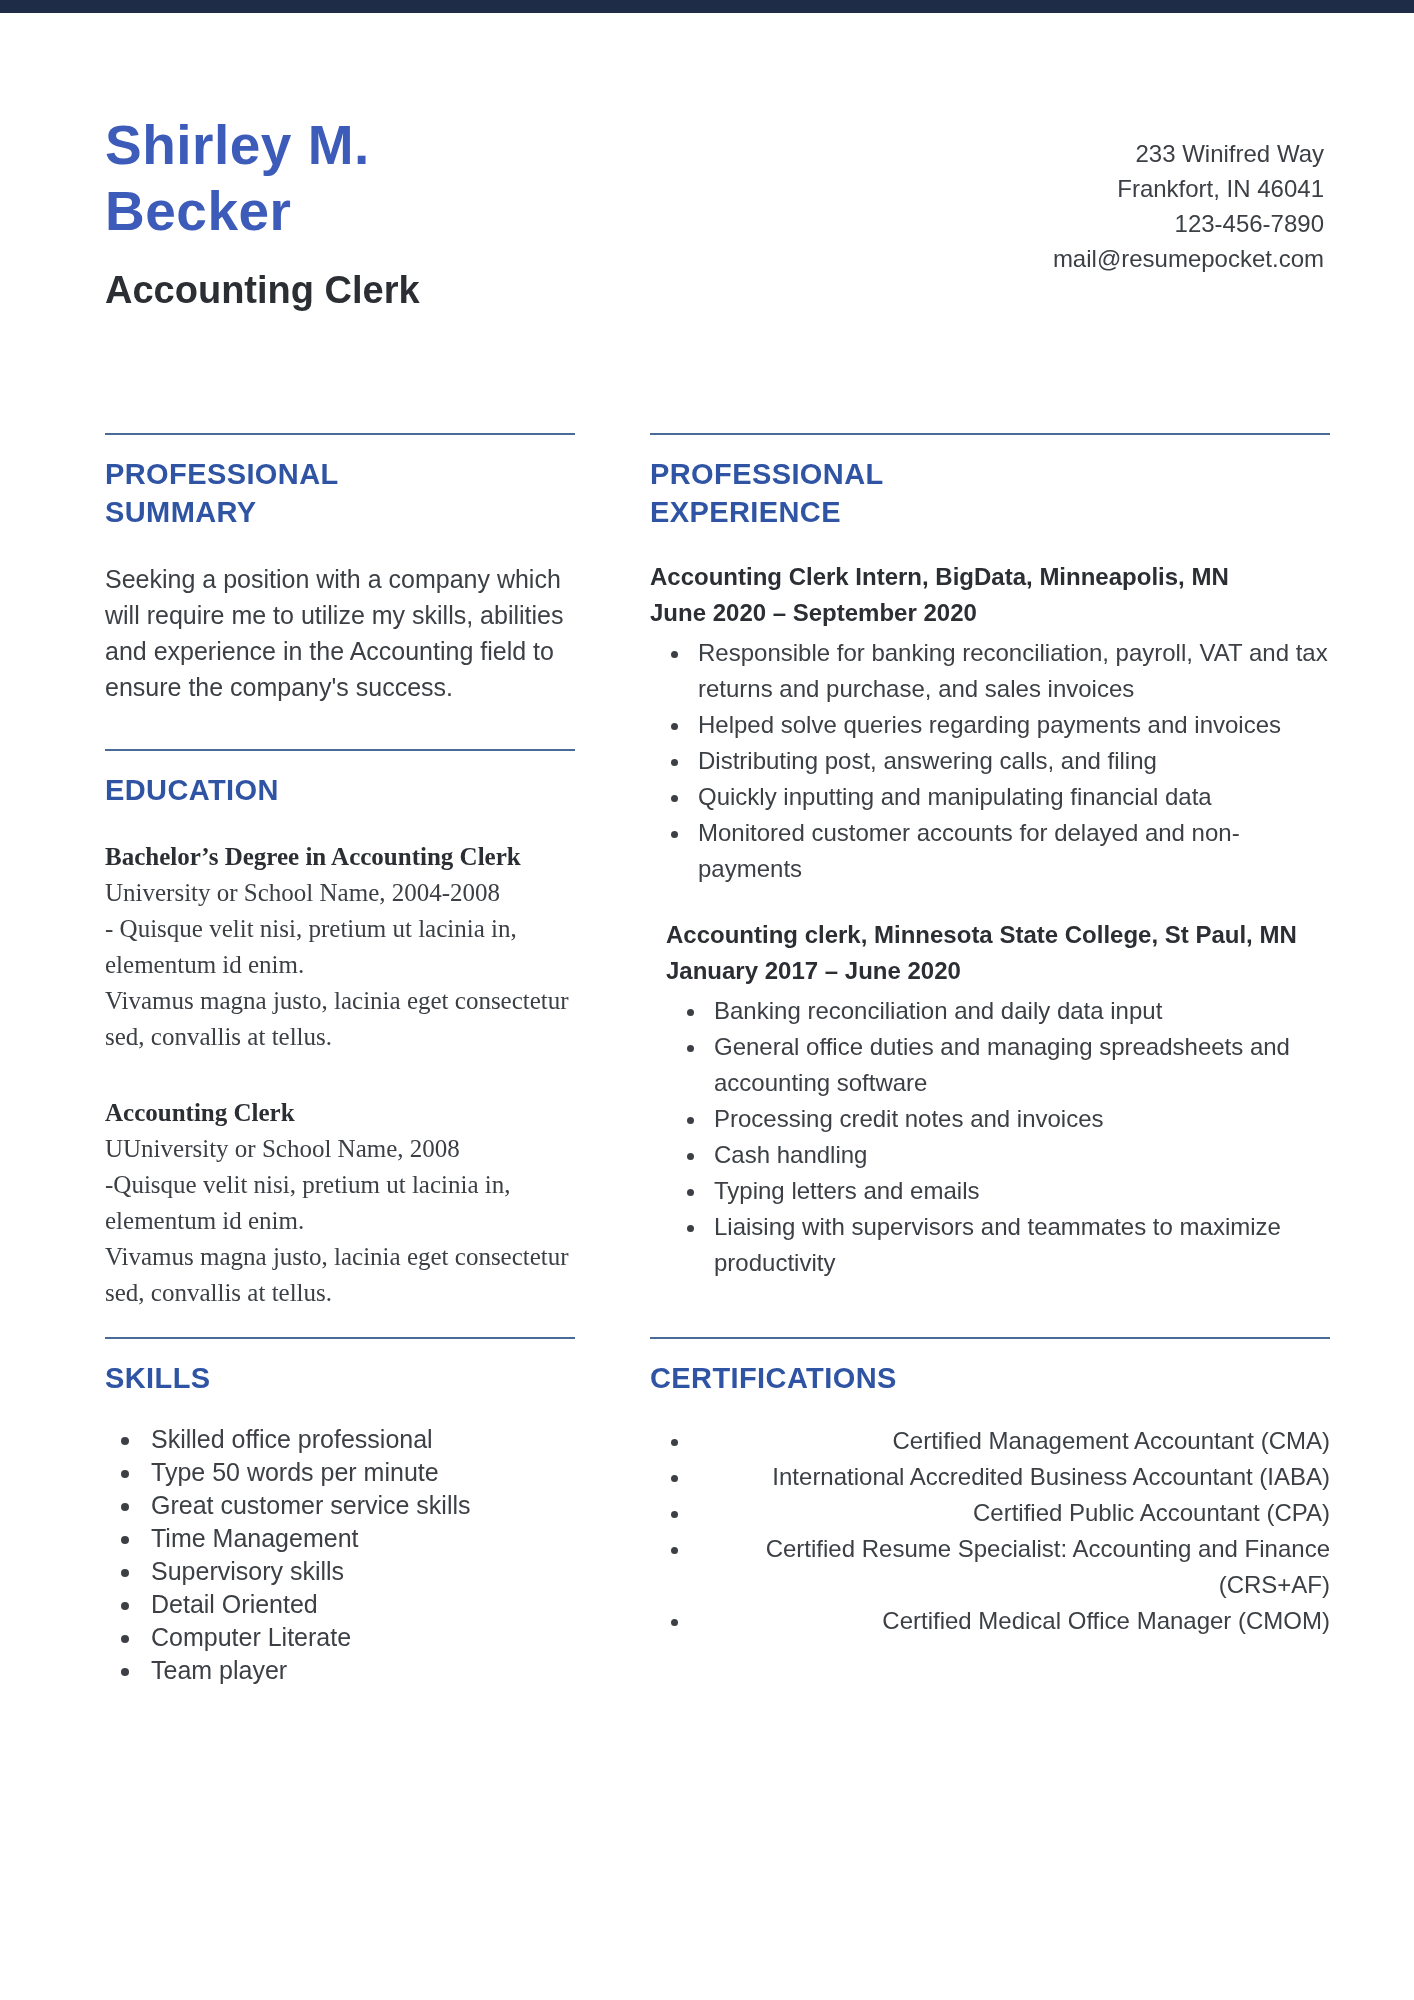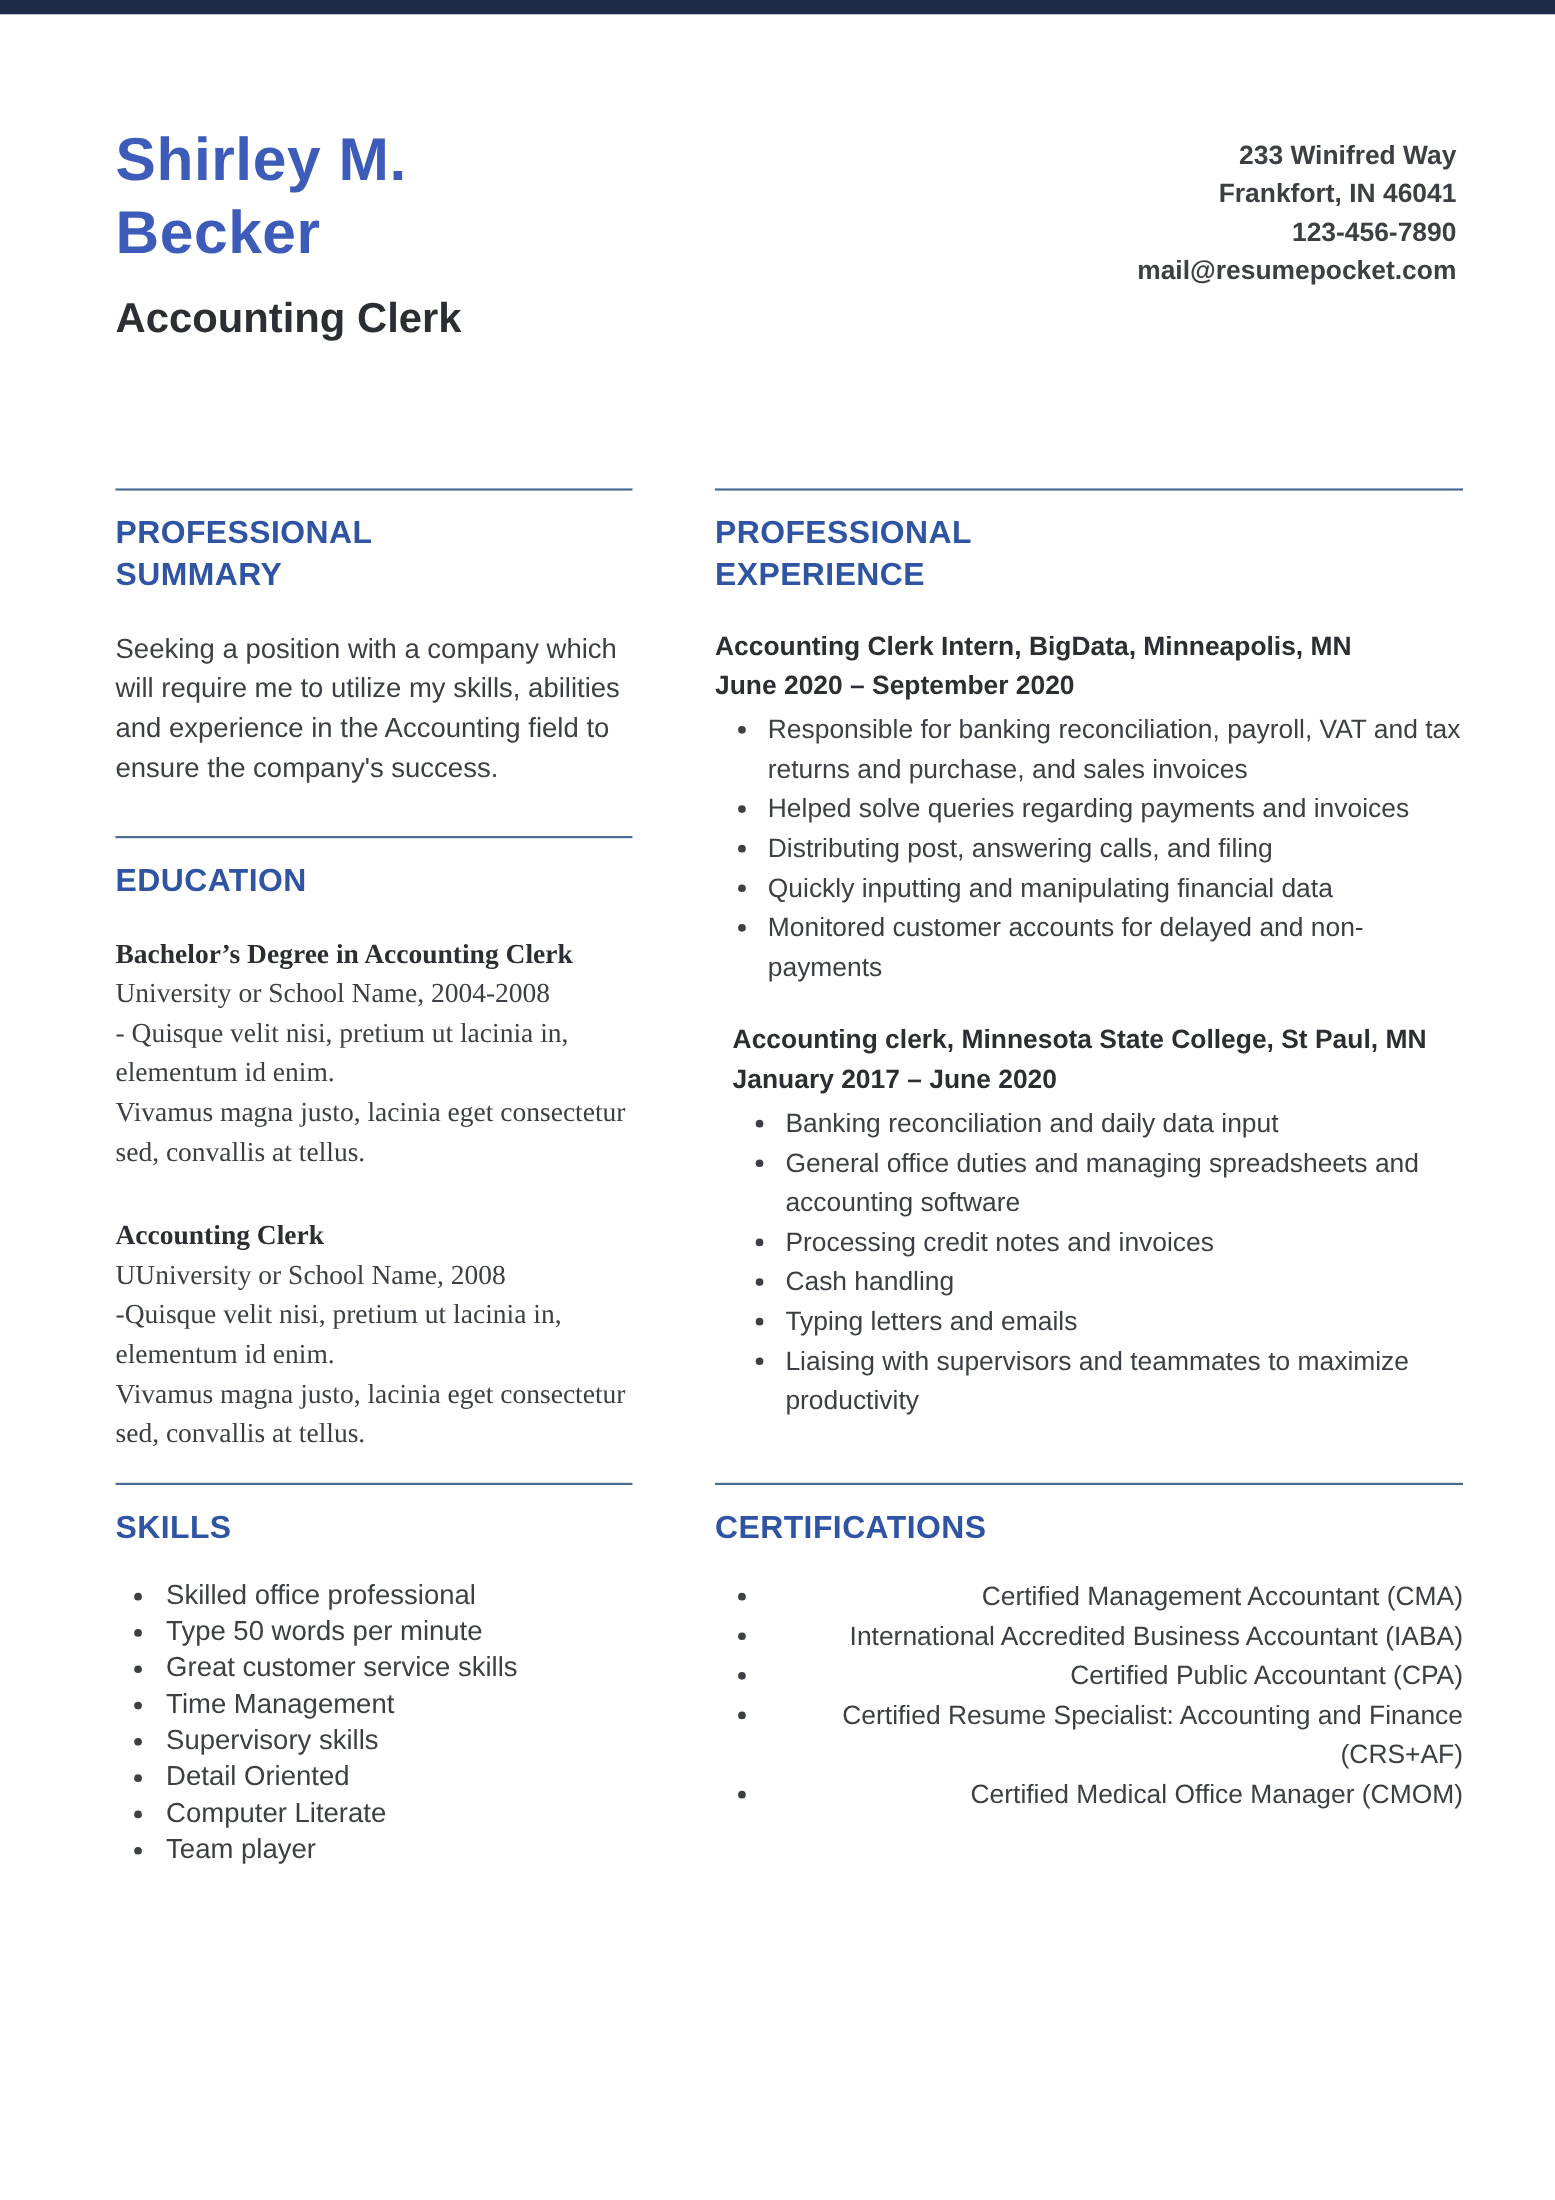--- a/index.html
+++ b/index.html
@@ -37,33 +37,32 @@
   }
   .job-title {
     margin-top: 22px;
     font-size: 38px;
     line-height: 48px;
     font-weight: bold;
     color: var(--ink-dark, #2b2e33);
   }
   .contact {
     position: absolute;
-    top: 124px;
+    top: 136px;
     right: 90px;
     text-align: right;
     font-size: 24px;
     line-height: 35px;
     color: var(--body-gray, #3c4045);
-    font-weight: bold;
   }
   
   .main {
     position: absolute;
     left: 105px;
-    top: 444px;
+    top: 433px;
     display: grid;
     grid-template-columns: 470px 680px;
     column-gap: 75px;
     row-gap: 26px;
   }
   .rule {
     height: 2px;
     background: var(--rule-blue, #4a6b94);
     margin-bottom: 20px;
   }

